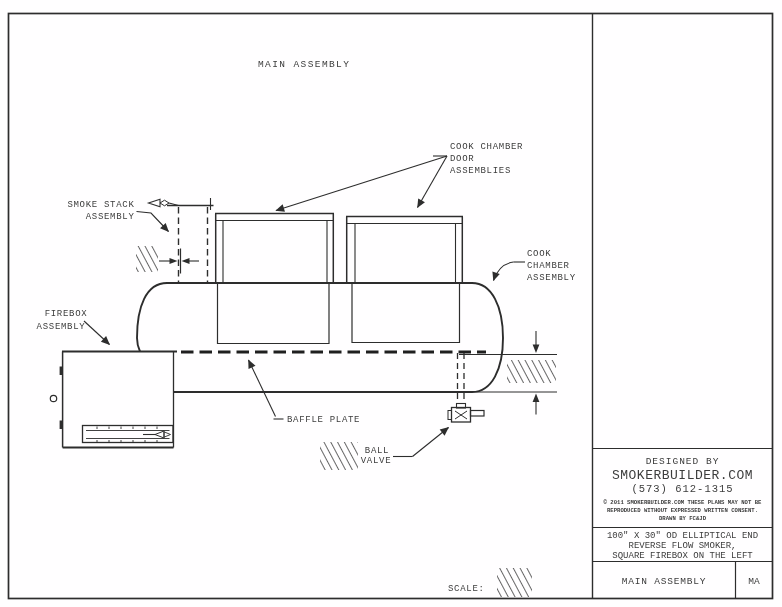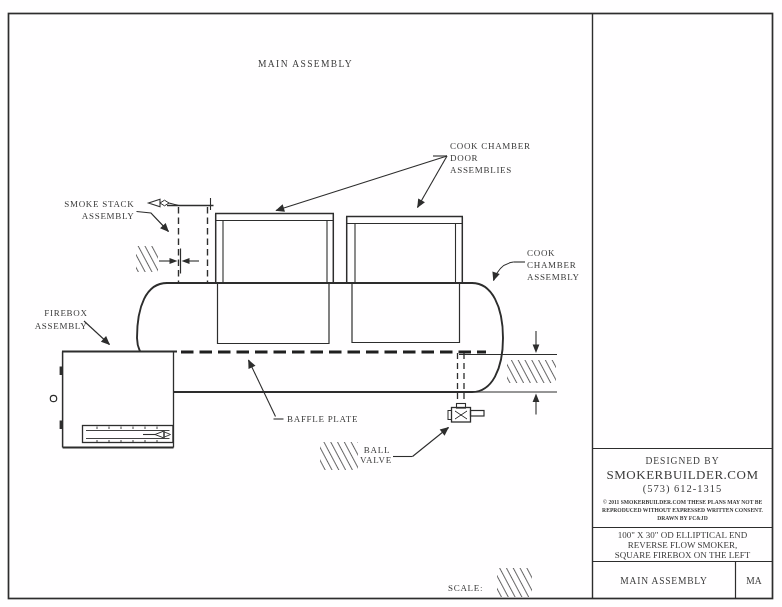--- a/index.html
+++ b/index.html
@@ -1,17 +1,17 @@
 <!DOCTYPE html>
 <html><head>
 <meta charset="utf-8">
 <style>
   html,body{margin:0;padding:0;background:#fff;}
   .page{position:relative;width:782px;height:607px;background:#fffeff;
-        font-family:Liberation Serif, serif;}
+        font-family:Liberation Mono, monospace;}
   svg text{fill:#3c3c3c;}
   .lbl{font-size:9px;letter-spacing:0.7px;}
   .ink{stroke:#2d2d2d;fill:none;}
 </style>
 </head>
 <body>
 
 <div class="page">
 <svg width="782" height="607" viewBox="0 0 782 607">
   <defs>

